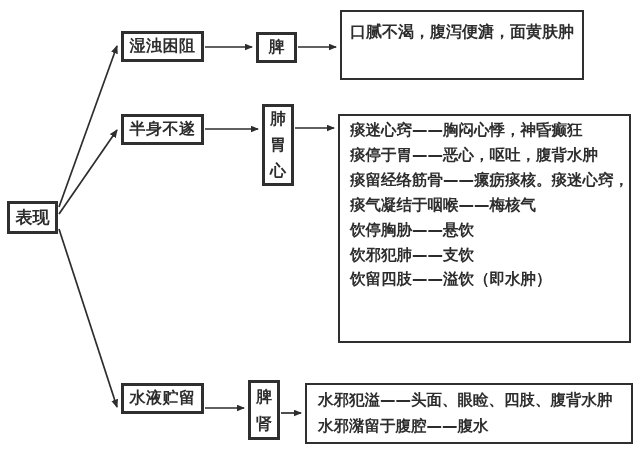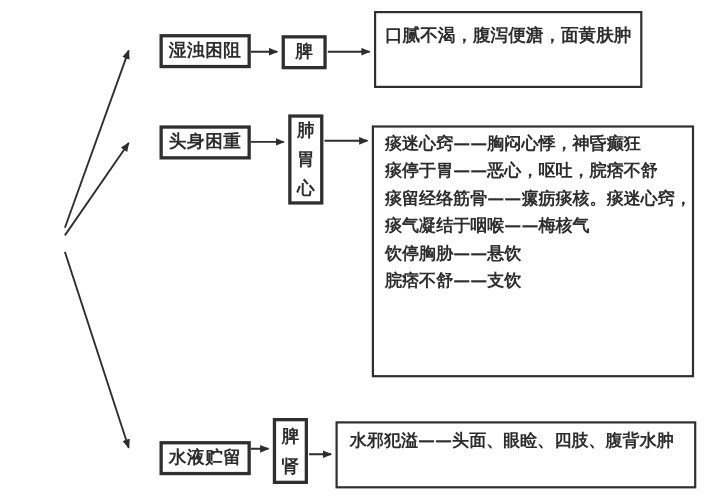--- a/index.html
+++ b/index.html
@@ -18,24 +18,24 @@
     border:3px solid #2f2f2f;
     background:#ffffff;
     font-weight:700;
     color:#2d2d2d;
   }
   .center{
     display:flex;align-items:center;justify-content:center;
     text-align:center;
   }
   .root{left:7px;top:201px;width:51px;height:33px;font-size:17px;}
-  .cond{width:83px;height:31px;font-size:16px;letter-spacing:0.5px;margin-left:24px;}
+  .cond{width:83px;height:31px;font-size:16px;letter-spacing:0.5px;}
   .cond1{left:121px;top:31px;}
   .cond2{left:121px;top:114px;}
-  .cond3{left:121px;top:401px;}
+  .cond3{left:121px;top:383px;}
   .organ{font-size:16px;}
   .organ1{left:256px;top:32px;width:41px;height:31px;}
   .organ2{left:262px;top:104px;width:32px;height:82px;flex-direction:column;line-height:26px;}
   .organ3{left:248px;top:380px;width:32px;height:60px;flex-direction:column;line-height:27px;}
   .organ .vchar{display:block;}
   .resbox{border-width:2.5px;white-space:nowrap;}
   .res1{left:340px;top:10px;width:244px;height:70px;font-size:16px;line-height:25px;padding:7px 0 0 8px;}
   .res2{left:338px;top:114px;width:293px;height:229px;font-size:15.5px;line-height:24.9px;padding:2px 12px 0 10px;}
   .res3{left:305px;top:383px;width:328px;height:61px;font-size:15.5px;line-height:26px;padding:2px 0 0 11px;}
   .rline{white-space:nowrap;}
@@ -56,52 +56,57 @@
     <line x1="59" y1="214" x2="117" y2="130" stroke="#2d2d2d" stroke-width="1.7" marker-end="url(#ah)"></line>
     <line x1="59" y1="229" x2="117" y2="407" stroke="#2d2d2d" stroke-width="1.7" marker-end="url(#ah)"></line>
     <line x1="205" y1="47" x2="252" y2="47" stroke="#2d2d2d" stroke-width="1.7" marker-end="url(#ah)"></line>
     <line x1="298" y1="47" x2="336" y2="47" stroke="#2d2d2d" stroke-width="1.7" marker-end="url(#ah)"></line>
     <line x1="205" y1="129" x2="258" y2="129" stroke="#2d2d2d" stroke-width="1.7" marker-end="url(#ah)"></line>
     <line x1="295" y1="128" x2="334" y2="128" stroke="#2d2d2d" stroke-width="1.7" marker-end="url(#ah)"></line>
     <line x1="205" y1="408" x2="244" y2="408" stroke="#2d2d2d" stroke-width="1.7" marker-end="url(#ah)"></line>
     <line x1="281" y1="413" x2="301" y2="413" stroke="#2d2d2d" stroke-width="1.7" marker-end="url(#ah)"></line>
   </svg>
 
+  <div class="box center root">
+    <span>表现</span>
+  </div>
 
   <div class="box center cond cond1">
     <span>湿浊困阻</span>
   </div>
   <div class="box center organ organ1">
     <span>脾</span>
   </div>
   <div class="box resbox res1">
     <div class="rline">口腻不渴，腹泻便溏，面黄肤肿</div>
   </div>
 
   <div class="box center cond cond2">
-    <span>头身困重</span>
+    <span>半身不遂</span>
   </div>
   <div class="box center organ organ2">
     <span class="vchar">肺</span>
     <span class="vchar">胃</span>
     <span class="vchar">心</span>
   </div>
   <div class="box resbox res2">
     <div class="rline">痰迷心窍——胸闷心悸，神昏癫狂</div>
-    <div class="rline">痰停于胃——恶心，呕吐，脘痞不舒</div>
+    <div class="rline">痰停于胃——恶心，呕吐，腹背水肿</div>
     <div class="rline">痰留经络筋骨——瘰疬痰核。痰迷心窍，</div>
     <div class="rline">痰气凝结于咽喉——梅核气</div>
     <div class="rline">饮停胸胁——悬饮</div>
-    <div class="rline">脘痞不舒——支饮</div>
+    <div class="rline">饮邪犯肺——支饮</div>
+    <div class="rline">饮留四肢——溢饮（即水肿）</div>
   </div>
 
   <div class="box center cond cond3">
     <span>水液贮留</span>
   </div>
   <div class="box center organ organ3">
     <span class="vchar">脾</span>
     <span class="vchar">肾</span>
   </div>
   <div class="box resbox res3">
     <div class="rline">水邪犯溢——头面、眼睑、四肢、腹背水肿</div>
+    <div class="rline">水邪潴留于腹腔——腹水</div>
   </div>
 
 </div>
 
 </body></html>

